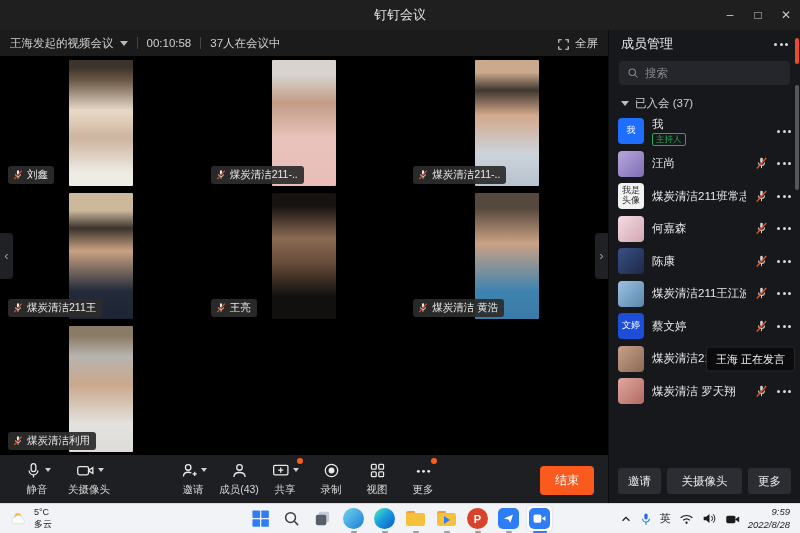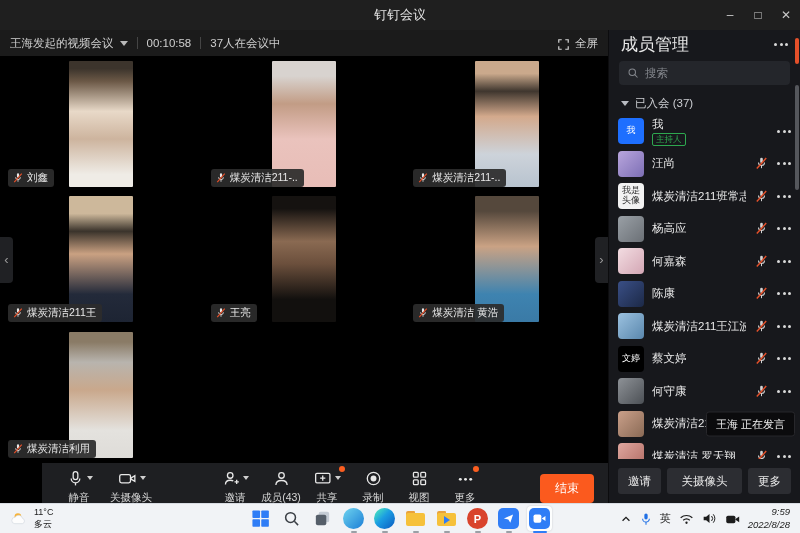--- a/index.html
+++ b/index.html
@@ -24,32 +24,32 @@
   
   .grid { flex:1; position:relative; display:grid; grid-template-columns:repeat(3,1fr); grid-template-rows:repeat(3,1fr); background:#000; }
   .cell { position:relative; display:flex; align-items:center; justify-content:center; }
   .video { width:64px; height:126px; border-radius:1px; }
   .vlabel { position:absolute; left:8px; bottom:5px; display:flex; align-items:center; gap:3px; background:rgba(44,44,44,.93); border-radius:3px; padding:2px 6px 2px 4px; color:#e9e9e9; font-size:10.5px; white-space:nowrap; max-width:185px; overflow:hidden; }
   .navarrow { position:absolute; top:50%; transform:translateY(-50%); width:13px; height:46px; background:#202124; color:#9a9a9a; display:flex; align-items:center; justify-content:center; font-size:13px; z-index:2; cursor:pointer; }
   .navarrow.left { left:0; border-radius:0 4px 4px 0; }
   .navarrow.right { right:0; border-radius:4px 0 0 4px; }
 
   
-  .toolbar { height:40px; background:#1e1f22; display:flex; align-items:flex-start; padding:5px 14px 0;margin-left:42px; }
+  .toolbar { height:48px; background:#1e1f22; display:flex; align-items:flex-start; padding:5px 14px 0; }
   .titem { display:flex; flex-direction:column; align-items:center; gap:3px; color:#d8d8d8; font-size:10.5px; width:46px; position:relative; cursor:pointer; }
   .titem.wide { width:58px; }
   .titem .ticon { height:20px; display:flex; align-items:center; gap:2px; position:relative; }
   .tcaret { width:0; height:0; border-left:3.5px solid transparent; border-right:3.5px solid transparent; border-top:4.5px solid #cfcfcf; }
   .odot { position:absolute; top:-2px; right:-4px; width:6px; height:6px; border-radius:50%; background:#fb5e20; }
   .gap-lg { margin-left:52px; }
   .end-btn { margin-left:auto; margin-top:6px; background:#fb5a1e; color:#fff; font-size:12px; padding:6px 15px; border-radius:4px; border:none; cursor:pointer; }
 
   
   .sidebar { width:192px; background:#17181c; display:flex; flex-direction:column; position:relative; border-left:1px solid #0c0c0e; }
-  .sb-head { height:28px; display:flex; align-items:center; justify-content:space-between; padding:0 12px; color:#e8e8e8; font-size:17px; }
+  .sb-head { height:28px; display:flex; align-items:center; justify-content:space-between; padding:0 12px; color:#e8e8e8; font-size:13px; }
   .dots3 { display:flex; gap:2.5px; cursor:pointer; }
   .dots3 i { width:3px; height:3px; border-radius:50%; background:#d9d9d9; }
   .sb-search { margin:3px 10px 0; height:24px; background:#24262b; border-radius:4px; display:flex; align-items:center; gap:6px; padding:0 8px; }
   .sb-search input { background:transparent; border:none; outline:none; color:#c9c9c9; font-size:11.5px; width:120px; font-family:Liberation Mono, monospace; }
   .sb-search input::placeholder { color:#84878d; }
   .sb-section { padding:11px 12px 4px; color:#cdcfd3; font-size:11.5px; display:flex; gap:6px; align-items:center; cursor:pointer; }
   .tri-down { width:0; height:0; border-left:4px solid transparent; border-right:4px solid transparent; border-top:5px solid #b9bcc2; }
   .sb-list { flex:1; overflow:hidden; }
   .mrow { height:32.5px; display:flex; align-items:center; padding:0 9px; gap:8px; position:relative; }
   .avatar { width:26px; height:26px; border-radius:4px; flex:none; display:flex; align-items:center; justify-content:center; color:#fff; font-size:9px; line-height:1.1; text-align:center; overflow:hidden; }
@@ -396,139 +396,101 @@
               <path d="M3 13.4L13 2.2" stroke="#e4502a" stroke-width="1.6"></path>
             </svg>
     <span class="mdots dots3">
               <i></i>
               <i></i>
               <i></i>
             </span>
 
   </div>
 
-  <div class="mrow">
-    <span class="avatar" style="background: linear-gradient(135deg, rgb(154, 160, 166), rgb(107, 112, 118));"></span>
-    <span class="mcol">
-      <span class="mname">杨高应</span>
+
+  <div class="mrow">
+    <span class="avatar" style="background: linear-gradient(135deg, rgb(243, 221, 226), rgb(211, 166, 180));"></span>
+    <span class="mcol">
+      <span class="mname">何嘉森</span>
 
     </span>
     <svg class="mmic" viewBox="0 0 16 16">
               <rect x="6.6" y="1.8" width="2.8" height="5.6" rx="1.4" fill="#d4d4d4"></rect>
               <path d="M4.8 7a3.2 3.2 0 0 0 6.4 0" stroke="#d4d4d4" stroke-width="1.1" fill="none"></path>
               <path d="M8 10.2V13" stroke="#d4d4d4" stroke-width="1.1"></path>
               <path d="M3 13.4L13 2.2" stroke="#e4502a" stroke-width="1.6"></path>
             </svg>
     <span class="mdots dots3">
               <i></i>
               <i></i>
               <i></i>
             </span>
 
   </div>
 
   <div class="mrow">
-    <span class="avatar" style="background: linear-gradient(135deg, rgb(243, 221, 226), rgb(211, 166, 180));"></span>
-    <span class="mcol">
-      <span class="mname">何嘉森</span>
+    <span class="avatar" style="background: linear-gradient(135deg, rgb(58, 79, 134), rgb(28, 41, 71));"></span>
+    <span class="mcol">
+      <span class="mname">陈康</span>
 
     </span>
     <svg class="mmic" viewBox="0 0 16 16">
               <rect x="6.6" y="1.8" width="2.8" height="5.6" rx="1.4" fill="#d4d4d4"></rect>
               <path d="M4.8 7a3.2 3.2 0 0 0 6.4 0" stroke="#d4d4d4" stroke-width="1.1" fill="none"></path>
               <path d="M8 10.2V13" stroke="#d4d4d4" stroke-width="1.1"></path>
               <path d="M3 13.4L13 2.2" stroke="#e4502a" stroke-width="1.6"></path>
             </svg>
     <span class="mdots dots3">
               <i></i>
               <i></i>
               <i></i>
             </span>
 
   </div>
 
   <div class="mrow">
-    <span class="avatar" style="background: linear-gradient(135deg, rgb(58, 79, 134), rgb(28, 41, 71));"></span>
-    <span class="mcol">
-      <span class="mname">陈康</span>
+    <span class="avatar" style="background: linear-gradient(135deg, rgb(156, 194, 224), rgb(90, 135, 173));"></span>
+    <span class="mcol">
+      <span class="mname">煤炭清洁211王江波</span>
 
     </span>
     <svg class="mmic" viewBox="0 0 16 16">
               <rect x="6.6" y="1.8" width="2.8" height="5.6" rx="1.4" fill="#d4d4d4"></rect>
               <path d="M4.8 7a3.2 3.2 0 0 0 6.4 0" stroke="#d4d4d4" stroke-width="1.1" fill="none"></path>
               <path d="M8 10.2V13" stroke="#d4d4d4" stroke-width="1.1"></path>
               <path d="M3 13.4L13 2.2" stroke="#e4502a" stroke-width="1.6"></path>
             </svg>
     <span class="mdots dots3">
               <i></i>
               <i></i>
               <i></i>
             </span>
 
   </div>
 
   <div class="mrow">
-    <span class="avatar" style="background: linear-gradient(135deg, rgb(156, 194, 224), rgb(90, 135, 173));"></span>
-    <span class="mcol">
-      <span class="mname">煤炭清洁211王江波</span>
+    <span class="avatar" style="background: #1d4ed8;">文婷</span>
+    <span class="mcol">
+      <span class="mname">蔡文婷</span>
 
     </span>
     <svg class="mmic" viewBox="0 0 16 16">
               <rect x="6.6" y="1.8" width="2.8" height="5.6" rx="1.4" fill="#d4d4d4"></rect>
               <path d="M4.8 7a3.2 3.2 0 0 0 6.4 0" stroke="#d4d4d4" stroke-width="1.1" fill="none"></path>
               <path d="M8 10.2V13" stroke="#d4d4d4" stroke-width="1.1"></path>
               <path d="M3 13.4L13 2.2" stroke="#e4502a" stroke-width="1.6"></path>
             </svg>
     <span class="mdots dots3">
               <i></i>
               <i></i>
               <i></i>
             </span>
 
   </div>
 
-  <div class="mrow">
-    <span class="avatar" style="background: #000000;">文婷</span>
-    <span class="mcol">
-      <span class="mname">蔡文婷</span>
-
-    </span>
-    <svg class="mmic" viewBox="0 0 16 16">
-              <rect x="6.6" y="1.8" width="2.8" height="5.6" rx="1.4" fill="#d4d4d4"></rect>
-              <path d="M4.8 7a3.2 3.2 0 0 0 6.4 0" stroke="#d4d4d4" stroke-width="1.1" fill="none"></path>
-              <path d="M8 10.2V13" stroke="#d4d4d4" stroke-width="1.1"></path>
-              <path d="M3 13.4L13 2.2" stroke="#e4502a" stroke-width="1.6"></path>
-            </svg>
-    <span class="mdots dots3">
-              <i></i>
-              <i></i>
-              <i></i>
-            </span>
-
-  </div>
-
-  <div class="mrow">
-    <span class="avatar" style="background: linear-gradient(135deg, rgb(142, 146, 151), rgb(76, 80, 85));"></span>
-    <span class="mcol">
-      <span class="mname">何守康</span>
-
-    </span>
-    <svg class="mmic" viewBox="0 0 16 16">
-              <rect x="6.6" y="1.8" width="2.8" height="5.6" rx="1.4" fill="#d4d4d4"></rect>
-              <path d="M4.8 7a3.2 3.2 0 0 0 6.4 0" stroke="#d4d4d4" stroke-width="1.1" fill="none"></path>
-              <path d="M8 10.2V13" stroke="#d4d4d4" stroke-width="1.1"></path>
-              <path d="M3 13.4L13 2.2" stroke="#e4502a" stroke-width="1.6"></path>
-            </svg>
-    <span class="mdots dots3">
-              <i></i>
-              <i></i>
-              <i></i>
-            </span>
-
-  </div>
 
   <div class="mrow">
     <span class="avatar" style="background: linear-gradient(135deg, rgb(202, 160, 138), rgb(138, 106, 85));"></span>
     <span class="mcol">
       <span class="mname">煤炭清洁211-孔德</span>
 
     </span>
     <svg class="mmic" viewBox="0 0 16 16" style="visibility: hidden;">
               <rect x="6.6" y="1.8" width="2.8" height="5.6" rx="1.4" fill="#d4d4d4"></rect>
               <path d="M4.8 7a3.2 3.2 0 0 0 6.4 0" stroke="#d4d4d4" stroke-width="1.1" fill="none"></path>
@@ -573,21 +535,21 @@
     </div>
   </div>
 
   <div class="taskbar">
     <div class="weather">
       <svg width="19" height="15" viewBox="0 0 24 18">
         <circle cx="10" cy="6.5" r="4.2" fill="#f6b33a"></circle>
         <path d="M6 15.5a4 4 0 0 1 .5-8 5 5 0 0 1 9.3 1.4A3.4 3.4 0 0 1 15.6 15.5z" fill="#fdfdfd" stroke="#cfd6de" stroke-width="0.8"></path>
       </svg>
       <div class="wtxt">
-        <div>11°C</div>
+        <div>5°C</div>
         <div>多云</div>
       </div>
     </div>
 
     <div class="tb-center">
       <div class="app">
         <svg width="19" height="19" viewBox="0 0 20 20">
             <g fill="#2f7df6">
               <rect x="1.5" y="1.5" width="8" height="8" rx="0.8"></rect>
               <rect x="10.8" y="1.5" width="8" height="8" rx="0.8"></rect>

